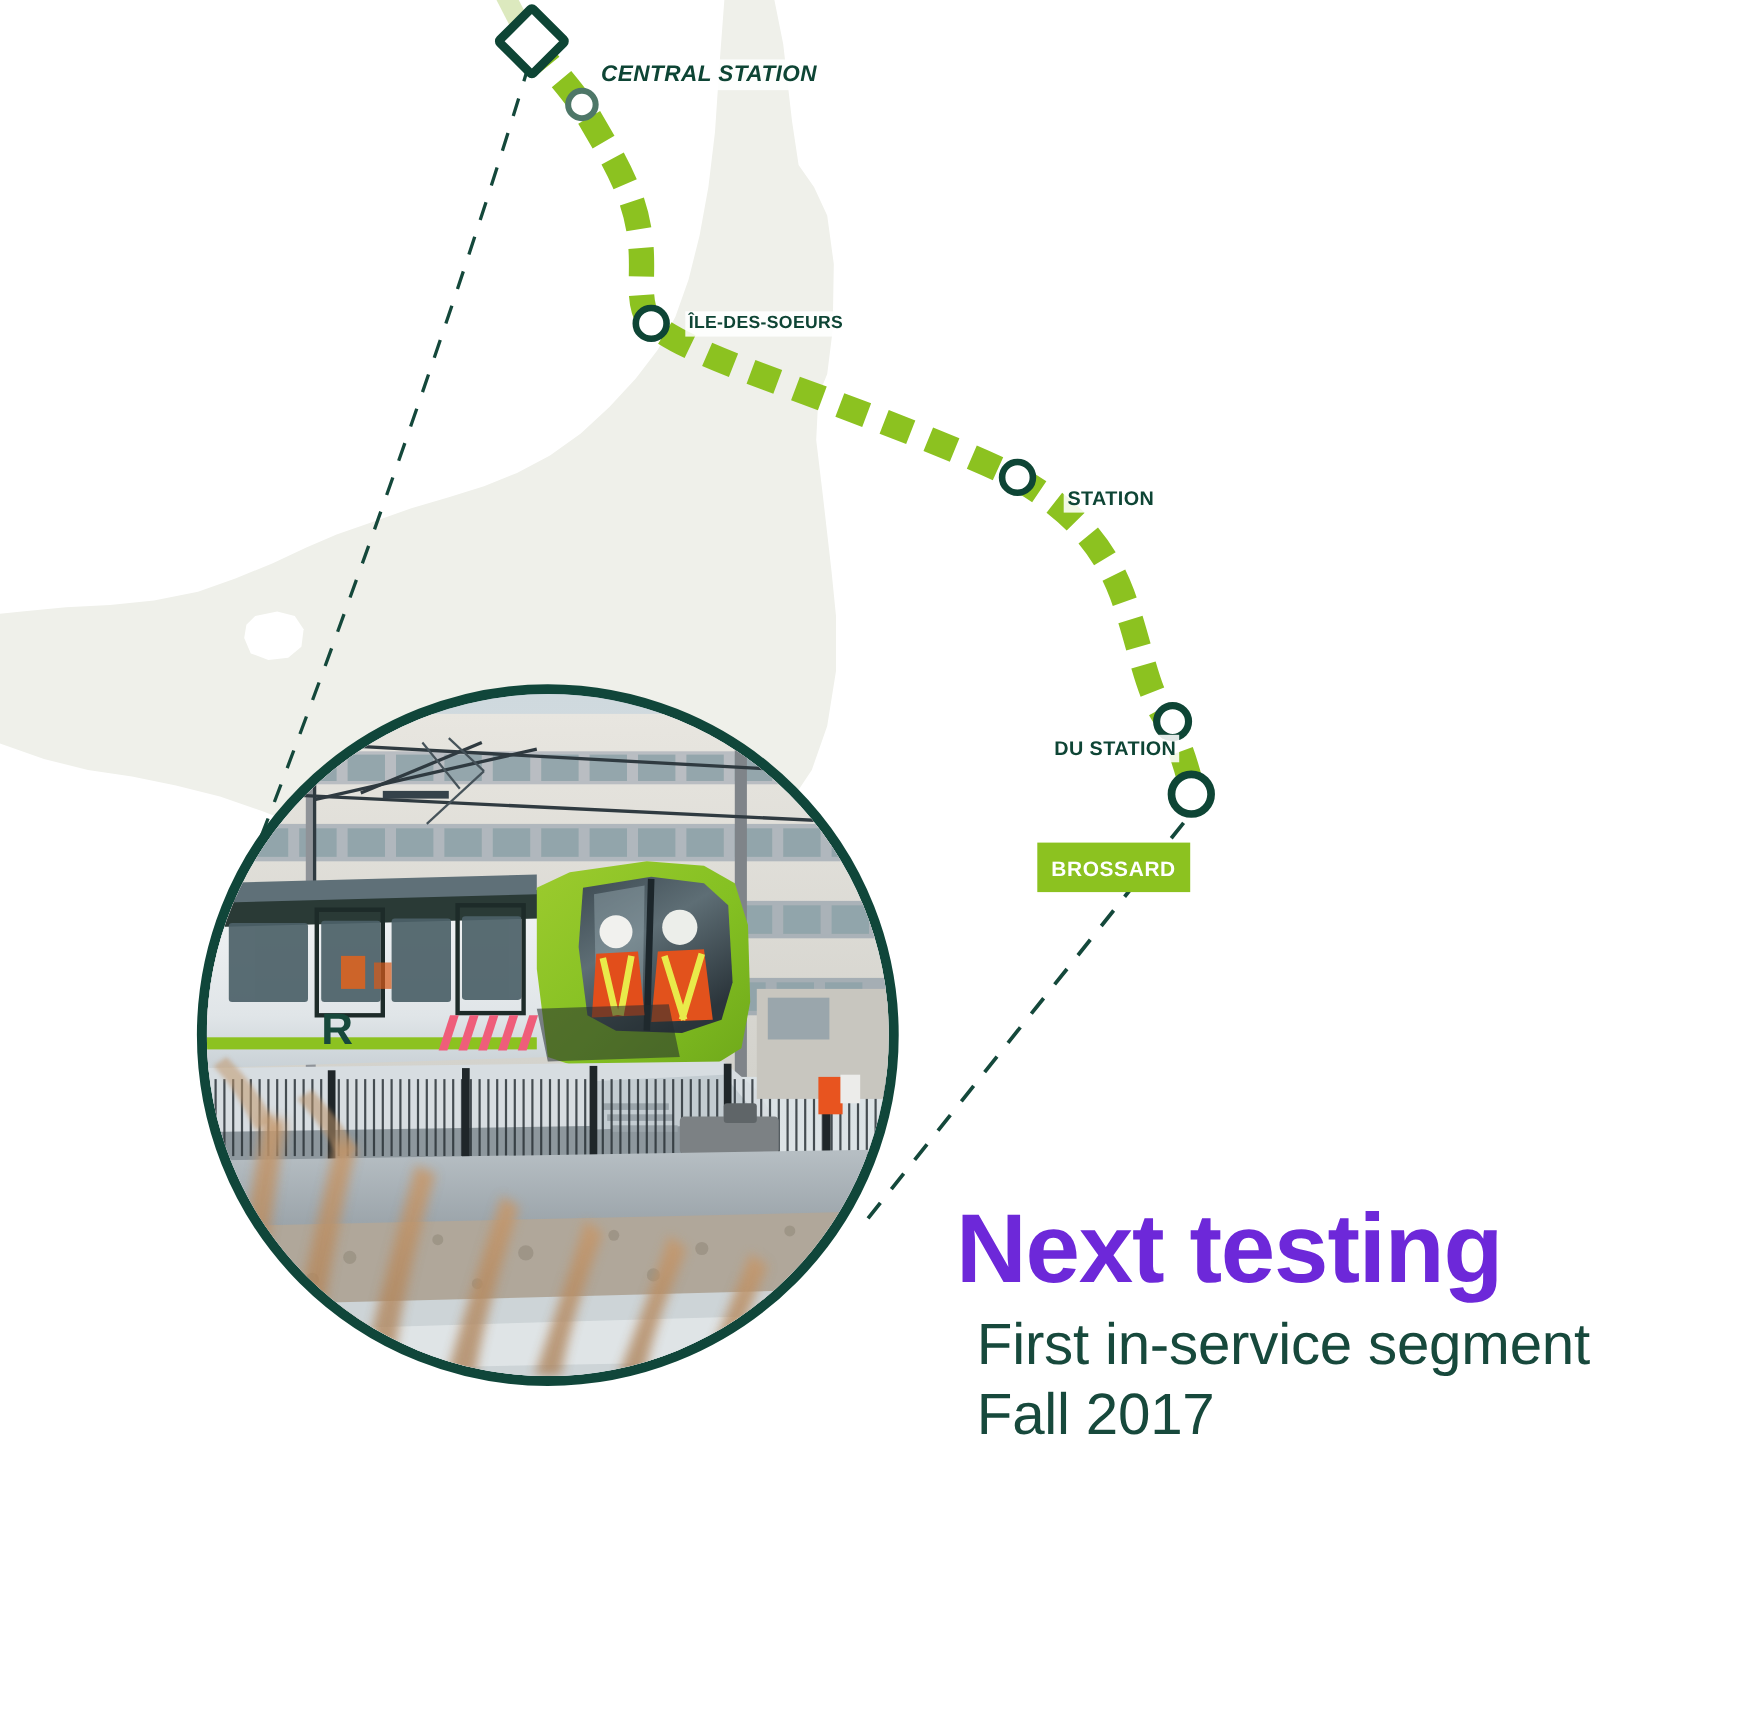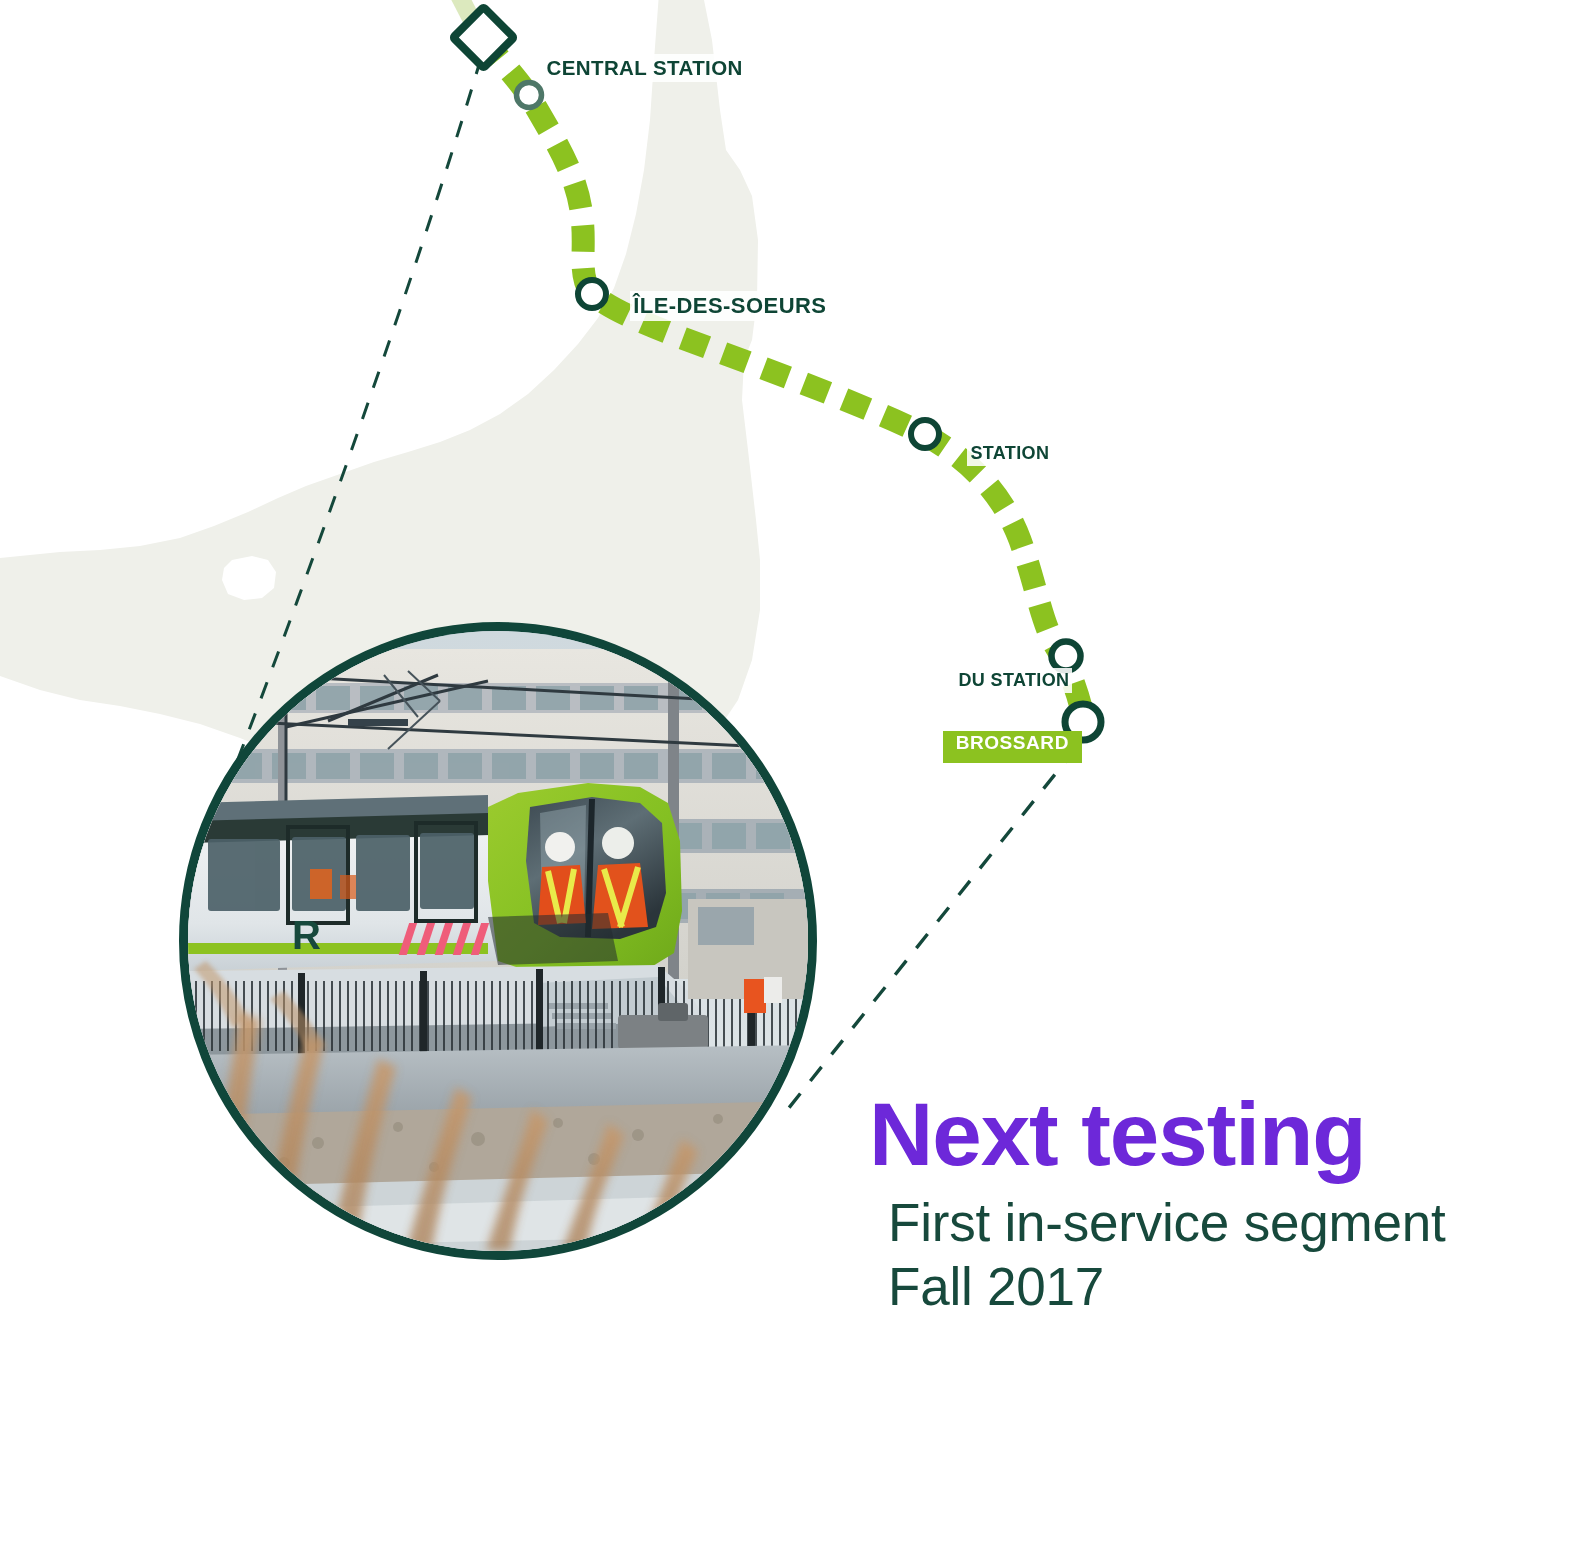--- a/index.html
+++ b/index.html
@@ -41,47 +41,49 @@
     color: #517567;
   }
   .station-label .halo {
     background: rgba(255,255,255,0.88);
     padding: 1px 3px;
     display: inline-block;
   }
   .label-central {
     left: 519px; top: 28px;
     font-size: 20.5px;
+    font-style: italic;
   }
   .label-griffintown {
     left: 554px; top: 75px;
     font-size: 17.5px;
   }
   .label-iledessoeurs {
     left: 604px; top: 263px;
-    font-size: 22px;
+    font-size: 16px;
   }
   .label-panama {
     left: 946px; top: 418px;
     font-size: 18px;
   }
   .label-duquartier {
     left: 934px; top: 645px;
     font-size: 18px;
   }
   .label-brossard {
     left: 920px; top: 707px;
     font-size: 19px;
   }
   .label-brossard .chip {
     background: #8CC220;
     color: #ffffff;
-    padding: 0 13px 7px 13px;
+    padding: 13px 13px 7px 13px;
     display: inline-block;
     letter-spacing: 0.03em;
+    margin-top: 35px;
   }
 
   
   #photo-circle {
     position: absolute;
     left: 179px;
     top: 622px;
     width: 638px;
     height: 638px;
     border-radius: 50%;

